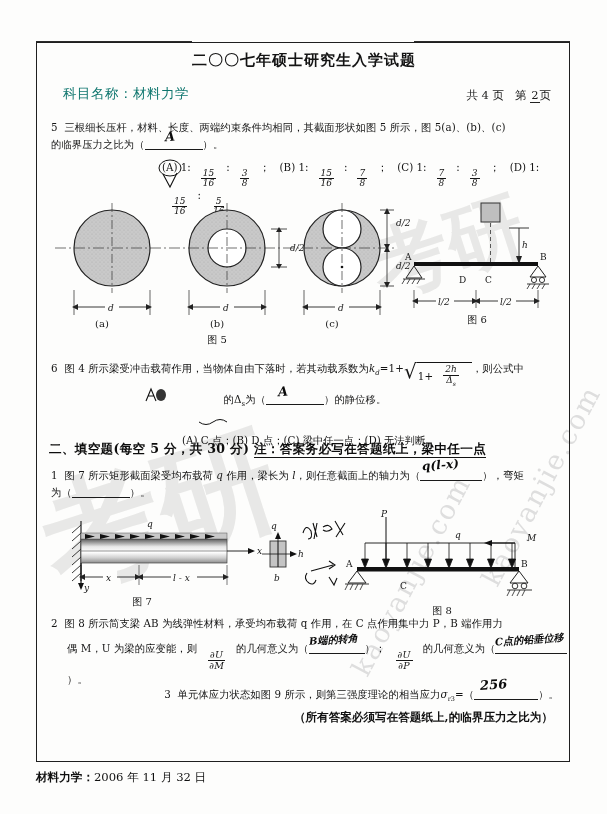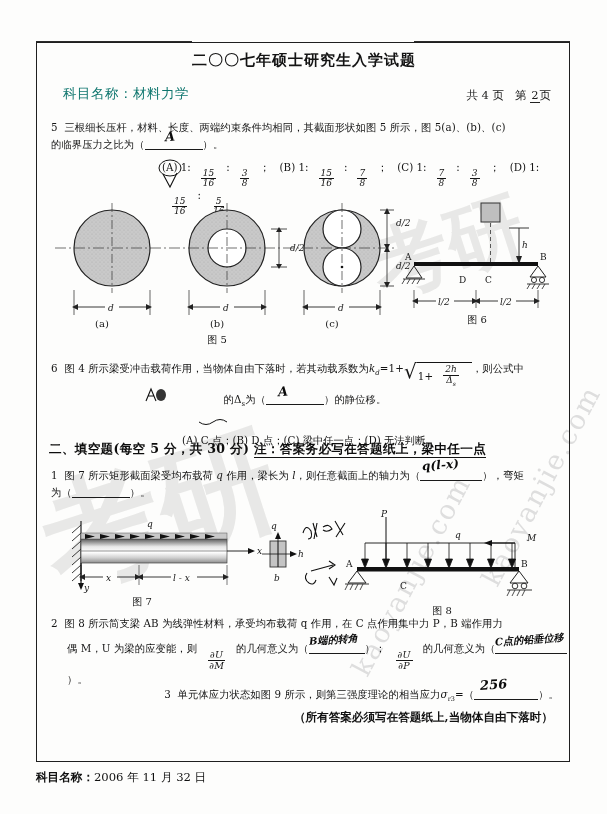--- a/index.html
+++ b/index.html
@@ -588,20 +588,20 @@
         </span><span>的几何意义为（</span><span class="blank" style="position:relative;min-width:56px;"><span class="hand" style="position:absolute;left:0;top:-12px;font-size:10px;white-space:nowrap;color:#0a0a0a;">B端的转角</span></span><span>）；</span><span class="frac" style="font-size:9.5px; vertical-align:-6px;">
           <span class="num it">∂U</span>
           <span class="den it">∂P</span>
         </span><span>的几何意义为（</span><span class="blank" style="position:relative;min-width:72px;"><span class="hand" style="position:absolute;left:0;top:-12px;font-size:10px;white-space:nowrap;color:#0a0a0a;">C点的铅垂位移</span></span><span>）。</span>
     </div>
 
     <div class="bodytext" style="left:14px; top:643px; width:508px;text-align:right;">
       <span>3</span>&nbsp;&nbsp;<span>单元体应力状态如图 9 所示，则第三强度理论的相当应力</span><span class="it">σ</span><sub style="font-size:6.5px">r3</sub><span>=（</span><span class="blank" style="position:relative;min-width:64px;"><span class="hand" style="position:absolute;left:6px;top:-13px;font-size:13px;font-weight:bold;">256</span></span><span>）。</span>
     </div>
 
-    <div class="footer-note">（所有答案必须写在答题纸上,当物体自由下落时）</div>
+    <div class="footer-note">（所有答案必须写在答题纸上,的临界压力之比为）</div>
   </div>
 
   <div class="compose-time">
-    <b>科目名称：</b><span>2006 年 11 月 32 日</span>
+    <b>材料力学：</b><span>2006 年 11 月 32 日</span>
   </div>
 
 </div>
 
 </body></html>

